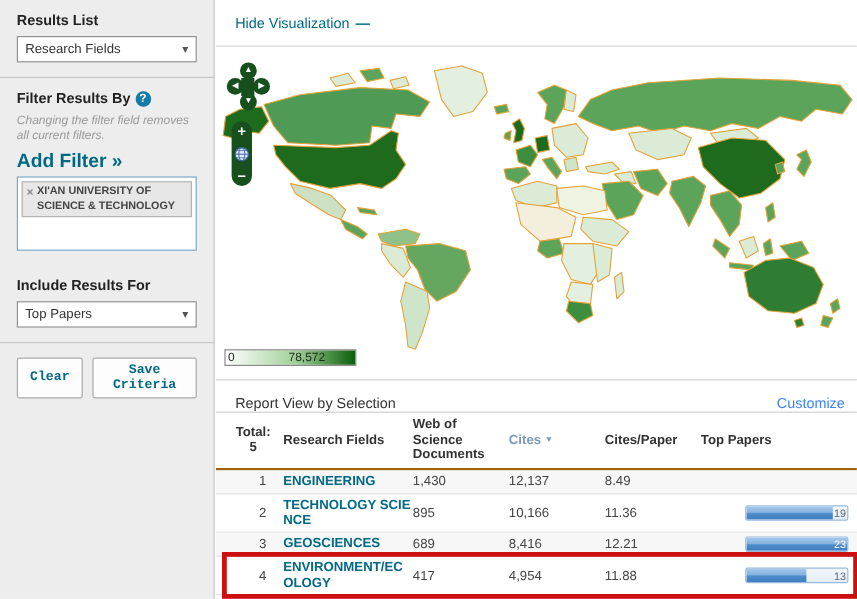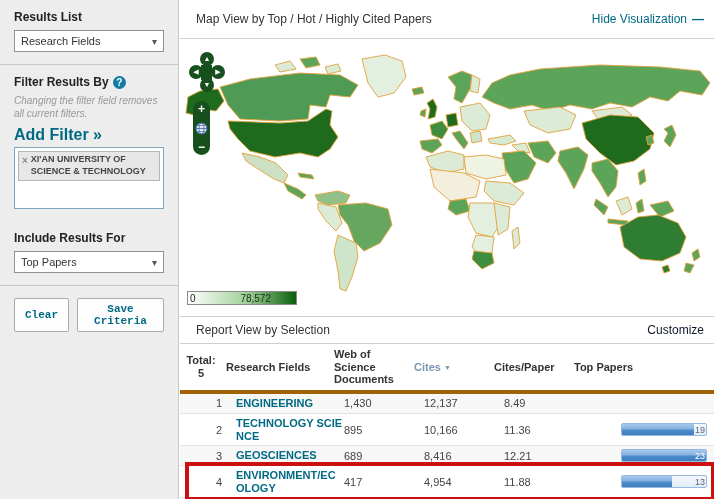--- a/index.html
+++ b/index.html
@@ -60,28 +60,28 @@
     cursor:pointer; width:100%; text-align:center; }
 
   
   .legend { position:absolute; left:7px; top:252px; width:110px; height:14px;
     border:1px solid #8a8a8a;
     background:linear-gradient(to right,#ffffff,#9fcf96 55%,#0b5e0b); }
   .legend .lmin { position:absolute; left:2px; top:1px; font-size:10px; color:#222; }
   .legend .lmax { position:absolute; right:25px; top:1px; font-size:10px; color:#1b2b1b; }
 
   
-  .report-header { height:27px; display:flex; align-items:center;
+  .report-header { height:27px; display:flex; align-items:flex-end;
     justify-content:space-between; padding:0 10px 0 16px; border-bottom:1px solid #d0d0d0; }
   .report-title { font-size:12px; color:#333; }
-  .customize-link { font-size:12px; color:#0f172a; text-decoration:none; cursor:pointer; }
+  .customize-link { font-size:12px; color:#3b82f6; text-decoration:none; cursor:pointer; }
 
   .thead { display:grid; grid-template-columns:34px 116px 80px 80px 80px 1fr;
-    padding:4px 4px 4px 4px; align-items:center; min-height:33px;
-    border-bottom:4px solid #a16207; }
+    padding:4px 4px 4px 14px; align-items:center; min-height:33px;
+    border-bottom:2px solid #a16207; }
   .thead .hc { font-size:11px; font-weight:bold; color:#333; text-align:left; line-height:1.15; }
   .hc.total { text-align:center; }
   .hc.fields { text-align:left; padding-left:8px; }
   .hc.cites-h { color:#7a99b5; cursor:pointer; }
   .hc.cites-h .arrow { font-size:7px; vertical-align:middle; }
 
   .tbody .trow { display:grid; grid-template-columns:34px 116px 80px 80px 80px 1fr;
     padding:3px 4px 3px 14px; align-items:center; min-height:20px;
     border-bottom:1px solid #e3e3e3; position:relative; }
   .tbody .trow:nth-child(odd) { background:#f7f7f7; }
@@ -138,21 +138,20 @@
   <div class="sb-divider"></div>
   <div class="btn-row">
     <button class="btn">Clear</button>
     <button class="btn">Save Criteria</button>
   </div>
 </div>
 
 <div class="main">
 
   <div class="map-header">
-    <span class="map-title">Map View by Top / Hot / Highly Cited Papers</span>
     <a class="hide-link"><span>Hide Visualization</span><span class="dash">—</span></a>
   </div>
 
   <div class="map-area">
 
     <svg class="map-svg" width="534" height="250" viewBox="0 0 534 250">
       <g stroke="#e2a23b" stroke-width="0.9" stroke-linejoin="round">
 
         <path fill="#1e6b1e" d="M8,52 L20,46 L38,44 L44,56 L36,66 L22,64 L14,70 L6,68 Z"></path>
         <path fill="#4f9b55" d="M40,42 L70,34 L120,28 L160,30 L178,40 L170,52 L150,50 L146,62 L130,60 L128,74 L100,76 L60,74 L48,60 Z"></path>

